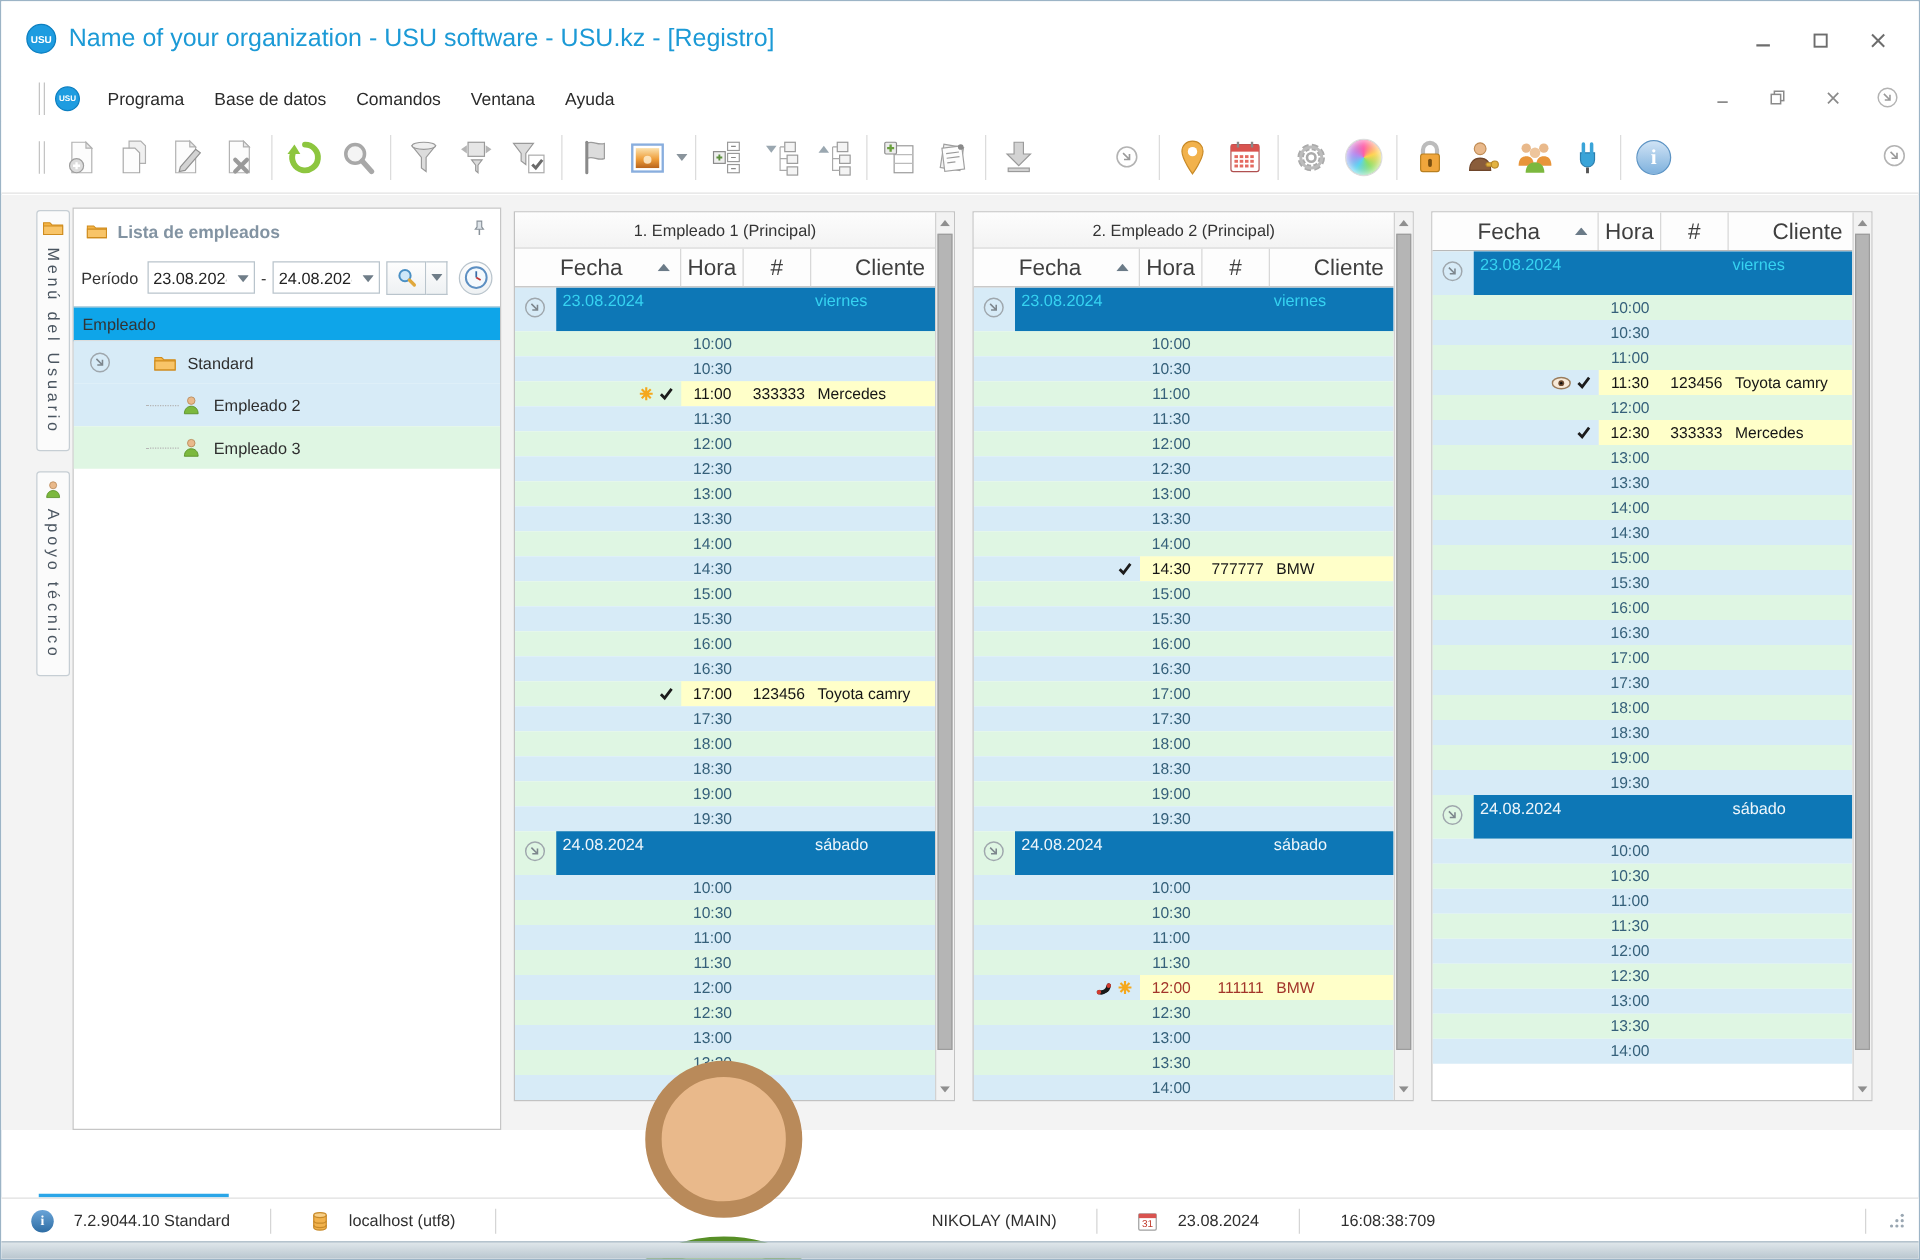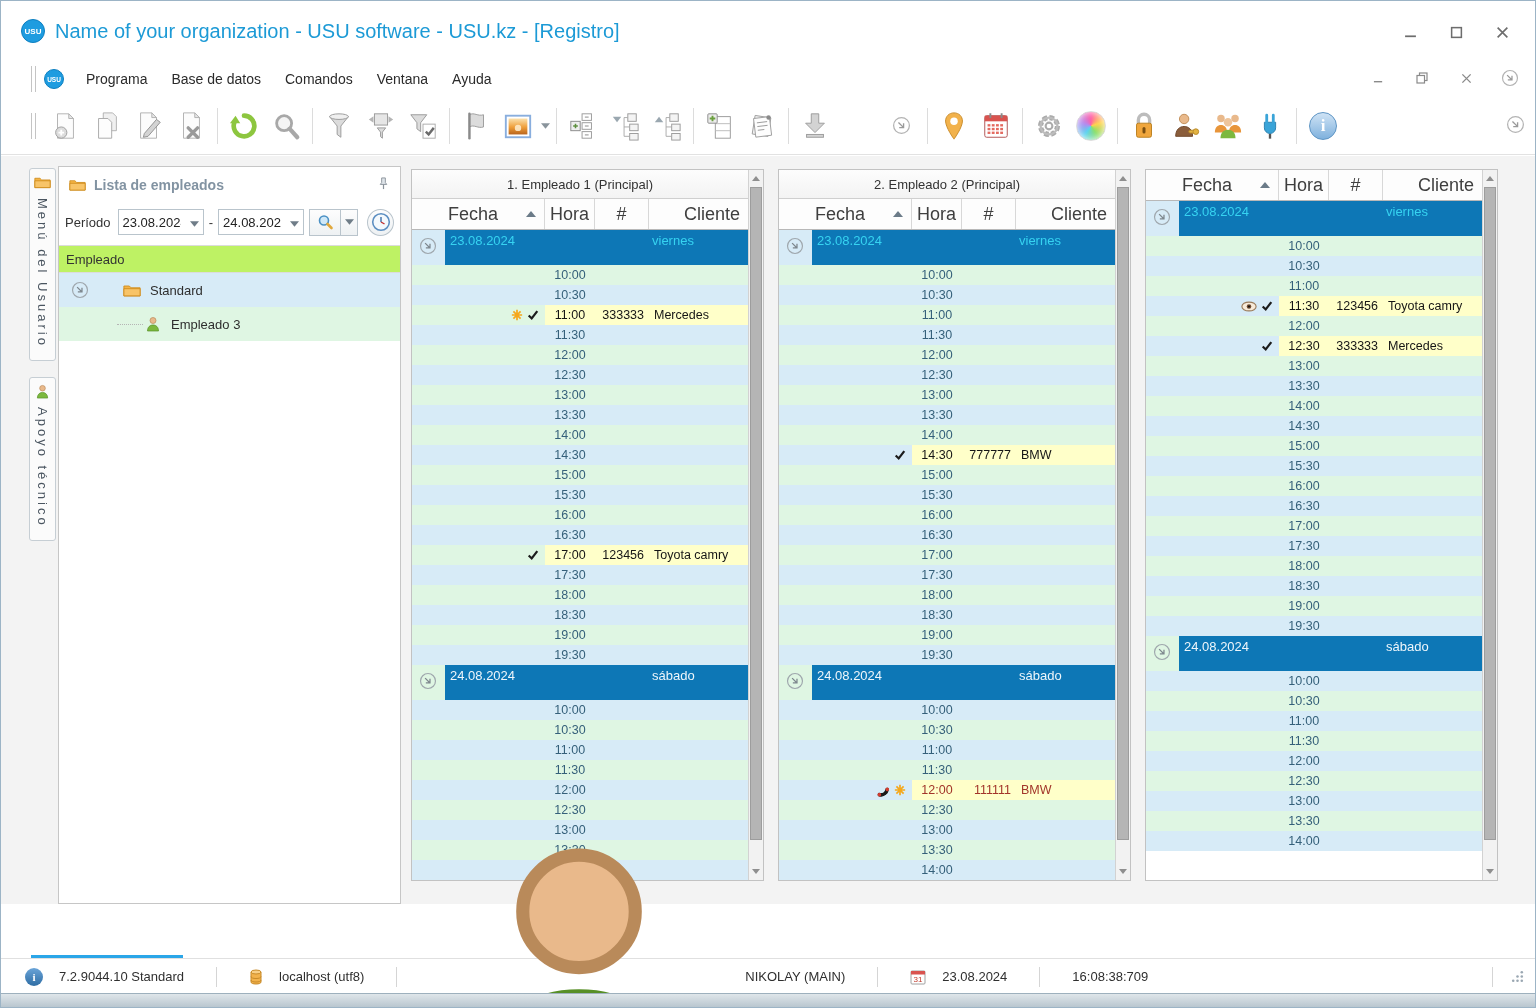--- a/index.html
+++ b/index.html
@@ -40,21 +40,21 @@
   
   .sidebar { position:absolute; left:57px; top:10px; width:343px; height:738px; background:#fff; border:1px solid #c6c6c6; }
   .s-header { height:36px; display:flex; align-items:center; padding:0 10px; gap:8px; }
   .s-title { font-size:14px; font-weight:bold; color:#8293a2; flex:1; }
   .s-period { height:38px; display:flex; align-items:center; padding:0 6px; gap:5px; }
   .s-period-label { font-size:13px; color:#333; margin-right:2px; }
   .date-field { width:90px; height:26px; border:1px solid #b9c4cc; background:#fff; display:flex; align-items:center; padding:0 4px; cursor:default; }
   .date-field .dval { font-size:13px; color:#222; width:58px; overflow:hidden; white-space:nowrap; }
   .date-field .arr { margin-left:auto; }
   .mini-btn { height:27px; border:1px solid #b9c4cc; background:linear-gradient(#fdfdfd,#eef1f3); display:flex; align-items:center; justify-content:center; cursor:default; }
-  .s-grid-header { height:28px; background:#bef264; border-top:1px solid #dcdcdc; border-bottom:1px solid #dcdcdc; font-size:13px; color:#333; display:flex; align-items:center; padding-left:7px; margin-top:4px; }
+  .s-grid-header { height:28px; background:#0ea5e9; border-top:1px solid #dcdcdc; border-bottom:1px solid #dcdcdc; font-size:13px; color:#333; display:flex; align-items:center; padding-left:7px; margin-top:4px; }
   .tree-row { height:34px; display:flex; align-items:center; font-size:13px; color:#2e2e2e; cursor:default; position:relative; }
 
   
   .panels { position:absolute; left:403px; top:0; right:0; height:748px; }
   .panel { position:absolute; top:13px; width:353px; height:712px; background:#fff; border:1px solid #c2c2c2; display:flex; }
   .panel-main { width:336px; display:flex; flex-direction:column; }
   .p-title { height:29px; line-height:29px; text-align:center; font-size:13px; color:#333; background:linear-gradient(#fdfdfd,#f3f3f3); border-bottom:1px solid #cfcfcf; }
   .p-cols { height:31px; display:flex; background:#fdfdfd; border-bottom:1px solid #b8b8b8; font-size:18px; color:#3f3f3f;text-align:right; }
   .p-col { display:flex; align-items:center; border-right:1px solid #d8d8d8; }
   .p-rows { flex:1; overflow:hidden; position:relative; }
@@ -519,20 +519,30 @@
               </svg>
             </span>
             <span style="display: inline-flex; align-items: center; justify-content: center; width: 18px; height: 15px; margin-left: 34px;">
               <svg viewBox="0 0 20 16" style="width:100%;height:100%;">
                 <path d="M1 3h6l2 2h10v9H1z" fill="#f5b445" stroke="#cf8c1e"></path>
                 <path d="M1 6h18v8H1z" fill="#f8c468" stroke="#cf8c1e"></path>
               </svg>
             </span>
             <span style="margin-left: 9px;">Standard</span>
           </div>
+          <div class="tree-row bg-b">
+            <span style="width: 26px; height: 1px; border-top: 1px dotted rgb(181, 181, 181); margin-left: 58px;"></span>
+            <span style="display: inline-flex; align-items: center; justify-content: center; width: 16px; height: 16px; margin-left: 2px;">
+              <svg viewBox="0 0 16 16" style="width:100%;height:100%;">
+                <circle cx="8" cy="4.5" r="3" fill="#e9b98b" stroke="#b98a5a" stroke-width=".7"></circle>
+                <path d="M2.5 15c0-4 2.5-6 5.5-6s5.5 2 5.5 6z" fill="#7cb83e" stroke="#578f26" stroke-width=".7"></path>
+              </svg>
+            </span>
+            <span style="margin-left: 10px;">Empleado 2</span>
+          </div>
           <div class="tree-row bg-g">
             <span style="width: 26px; height: 1px; border-top: 1px dotted rgb(181, 181, 181); margin-left: 58px;"></span>
             <span style="display: inline-flex; align-items: center; justify-content: center; width: 16px; height: 16px; margin-left: 2px;">
               <svg viewBox="0 0 16 16" style="width:100%;height:100%;">
                 <circle cx="8" cy="4.5" r="3" fill="#e9b98b" stroke="#b98a5a" stroke-width=".7"></circle>
                 <path d="M2.5 15c0-4 2.5-6 5.5-6s5.5 2 5.5 6z" fill="#7cb83e" stroke="#578f26" stroke-width=".7"></path>
               </svg>
             </span>
             <span style="margin-left: 10px;">Empleado 3</span>
           </div>

